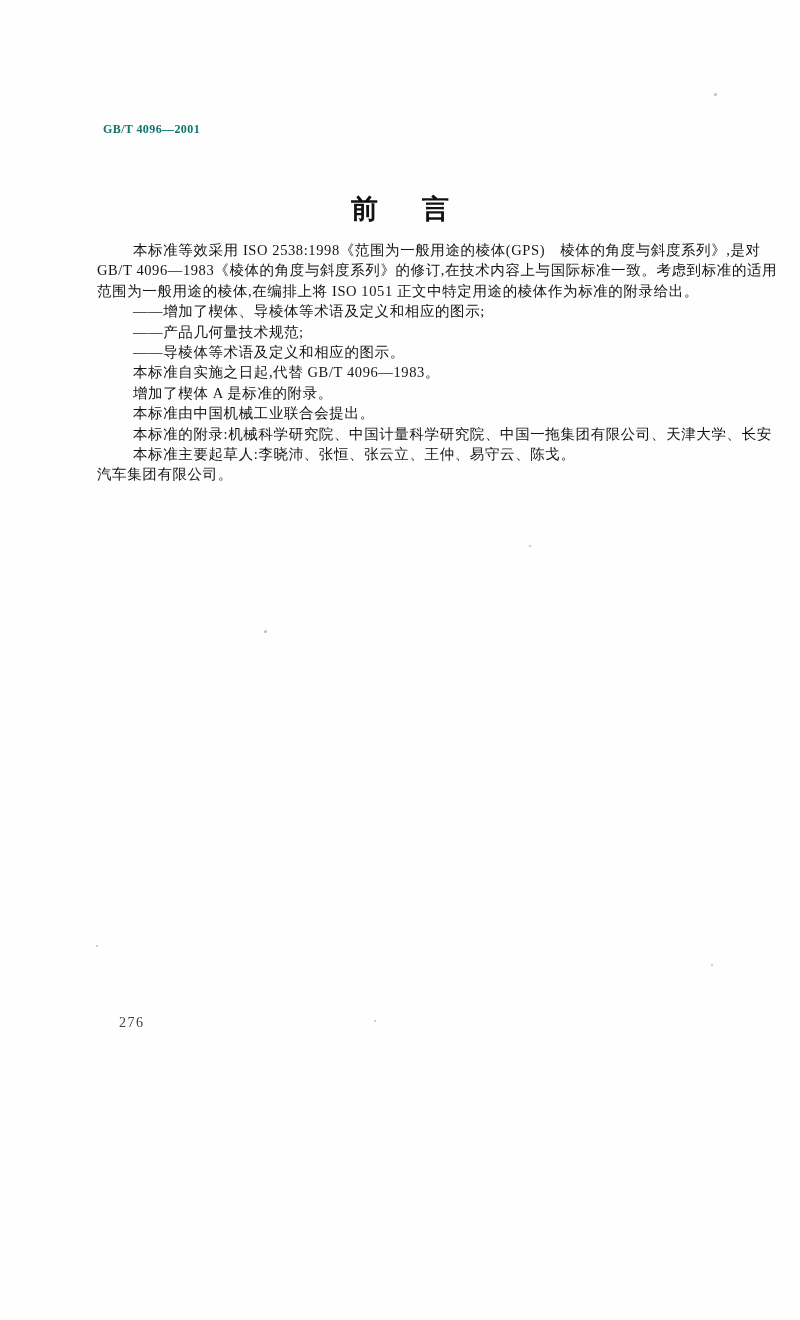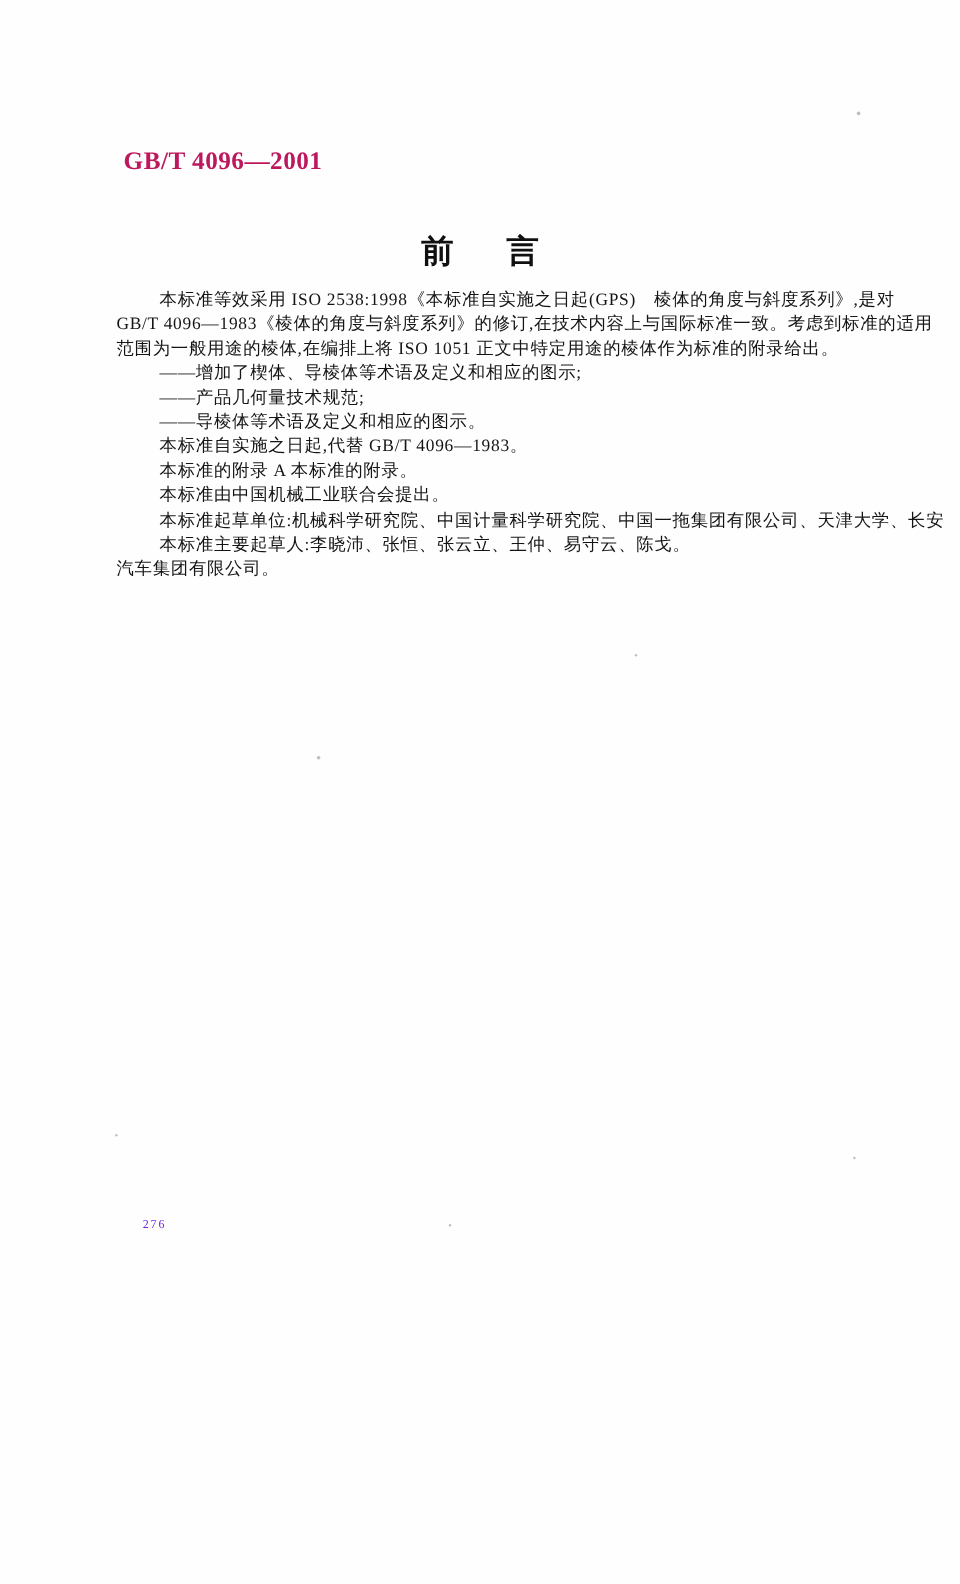--- a/index.html
+++ b/index.html
@@ -13,24 +13,24 @@
     height: 1320px;
     background: #fefefe;
     font-family: "Liberation Serif", serif;
     color: #161616;
     overflow: hidden;
   }
   .std-code {
     position: absolute;
     left: 103px;
     top: 122px;
-    font-size: 21px;
+    font-size: 12px;
     font-weight: bold;
     letter-spacing: 0.4px;
-    color: #be185d;
+    color: #0f766e;
     white-space: nowrap;
   }
   .doc-title {
     position: absolute;
     left: 0;
     top: 194px;
     width: 800px;
     display: flex;
     justify-content: center;
     gap: 44px;
@@ -53,23 +53,23 @@
     white-space: nowrap;
     height: 20.4px;
   }
   .indent {
     padding-left: 36px;
   }
   .page-number {
     position: absolute;
     left: 119px;
     top: 1015px;
-    font-size: 10px;
+    font-size: 14px;
     letter-spacing: 1.5px;
-    color: #6d28d9;
+    color: #404040;
   }
   .speck {
     position: absolute;
     width: 3px;
     height: 3px;
     border-radius: 50%;
     background: #8a8a8a;
     opacity: 0.55;
   }
   .speck.s1 { left: 714px; top: 93px;  width: 3px; height: 3px; }
@@ -85,30 +85,30 @@
 <div class="page">
 
   <div class="std-code">GB/T 4096—2001</div>
 
   <div class="doc-title">
     <span>前</span>
     <span>言</span>
   </div>
 
   <div class="body-text">
-    <div class="line indent">本标准等效采用 ISO 2538:1998《本标准自实施之日起(GPS)　棱体的角度与斜度系列》,是对</div>
+    <div class="line indent">本标准等效采用 ISO 2538:1998《范围为一般用途的棱体(GPS)　棱体的角度与斜度系列》,是对</div>
     <div class="line">GB/T 4096—1983《棱体的角度与斜度系列》的修订,在技术内容上与国际标准一致。考虑到标准的适用</div>
     <div class="line">范围为一般用途的棱体,在编排上将 ISO 1051 正文中特定用途的棱体作为标准的附录给出。</div>
     <div class="line indent">——增加了楔体、导棱体等术语及定义和相应的图示;</div>
     <div class="line indent">——产品几何量技术规范;</div>
     <div class="line indent">——导棱体等术语及定义和相应的图示。</div>
     <div class="line indent">本标准自实施之日起,代替 GB/T 4096—1983。</div>
-    <div class="line indent">本标准的附录 A 本标准的附录。</div>
+    <div class="line indent">增加了楔体 A 是标准的附录。</div>
     <div class="line indent">本标准由中国机械工业联合会提出。</div>
-    <div class="line indent">本标准起草单位:机械科学研究院、中国计量科学研究院、中国一拖集团有限公司、天津大学、长安</div>
+    <div class="line indent">本标准的附录:机械科学研究院、中国计量科学研究院、中国一拖集团有限公司、天津大学、长安</div>
     <div class="line indent">本标准主要起草人:李晓沛、张恒、张云立、王仲、易守云、陈戈。</div>
     <div class="line">汽车集团有限公司。</div>
   </div>
 
   <div class="page-number">276</div>
 
   <div class="speck s1"></div>
   <div class="speck s2"></div>
   <div class="speck s3"></div>
   <div class="speck s4"></div>

